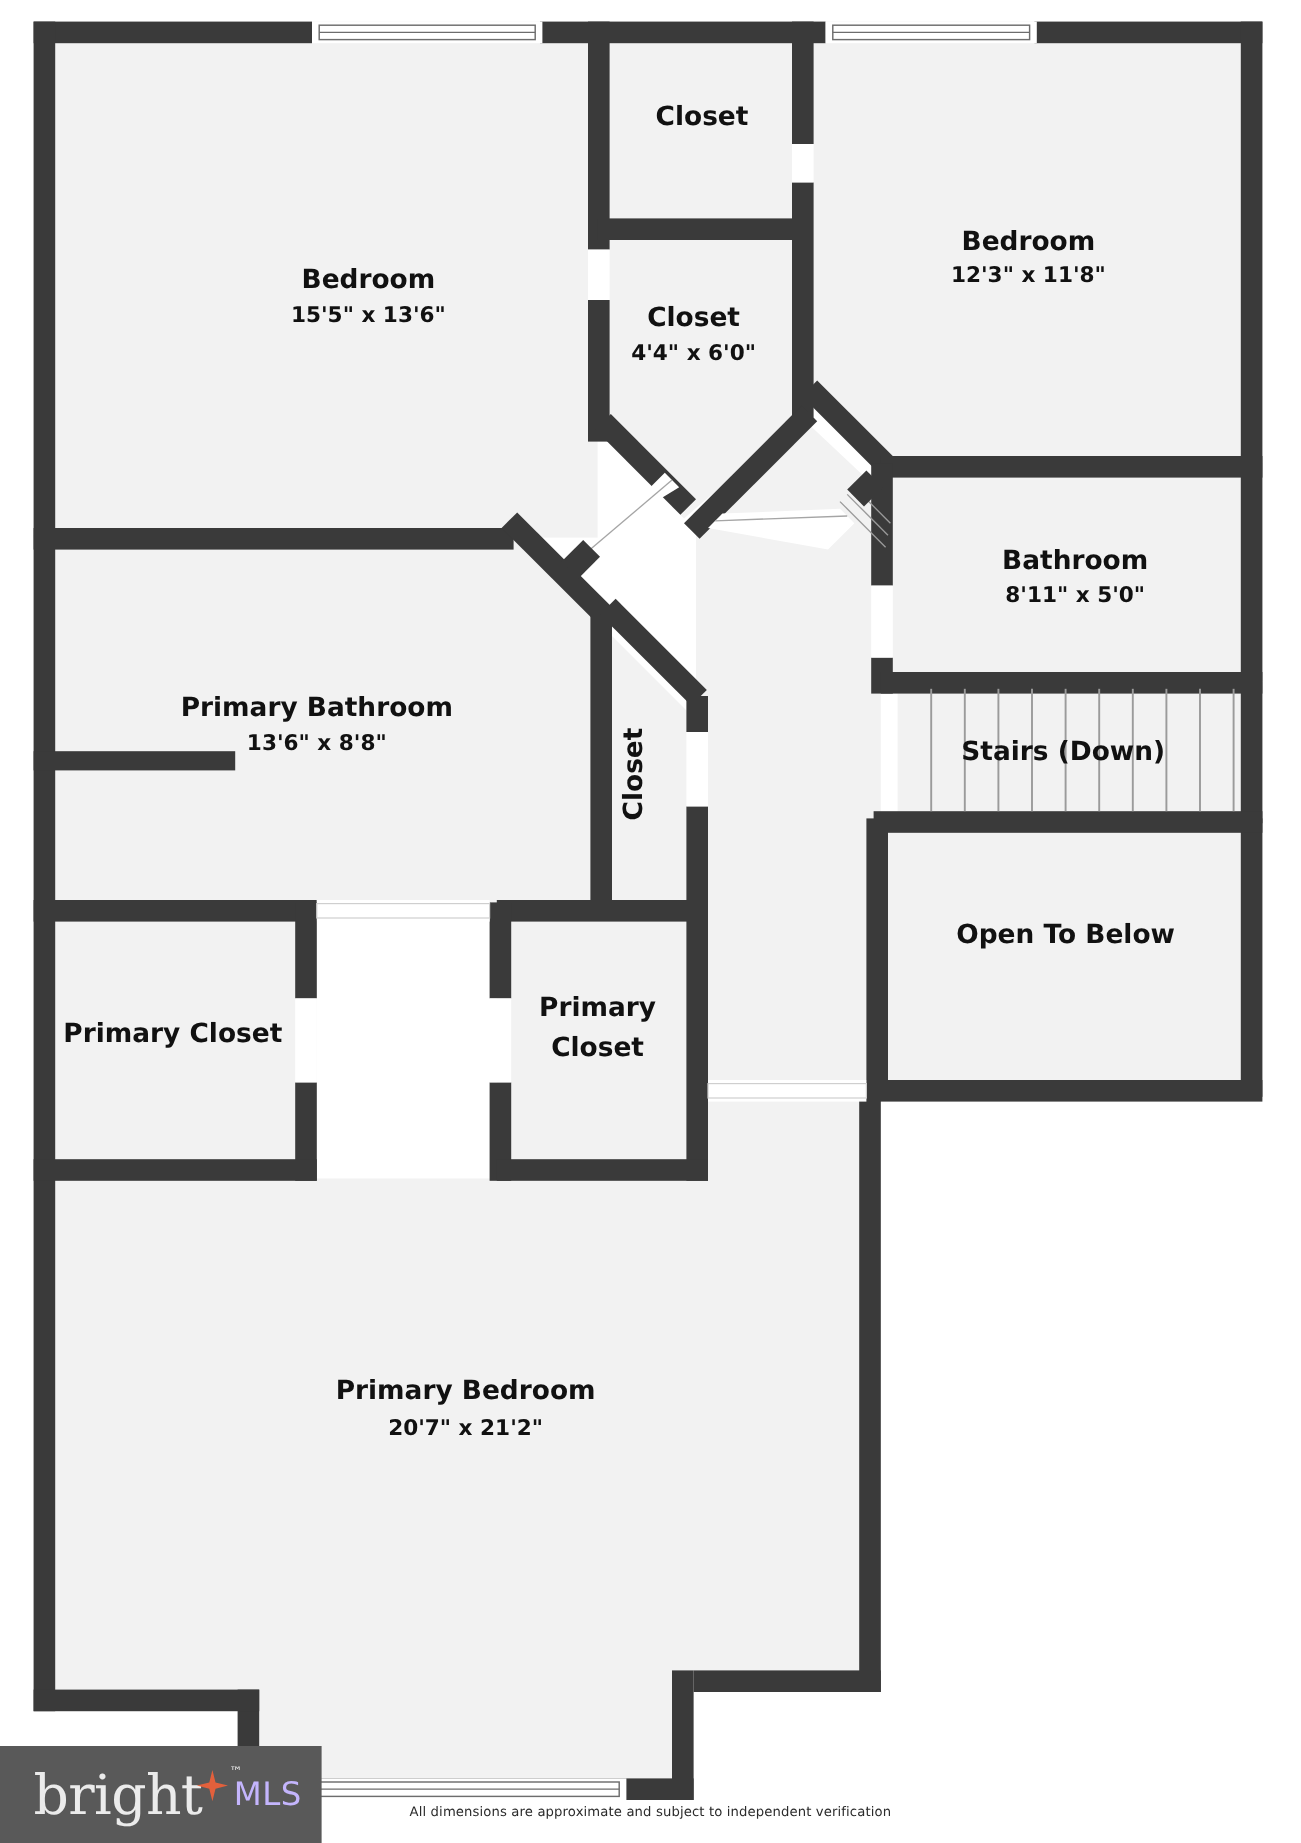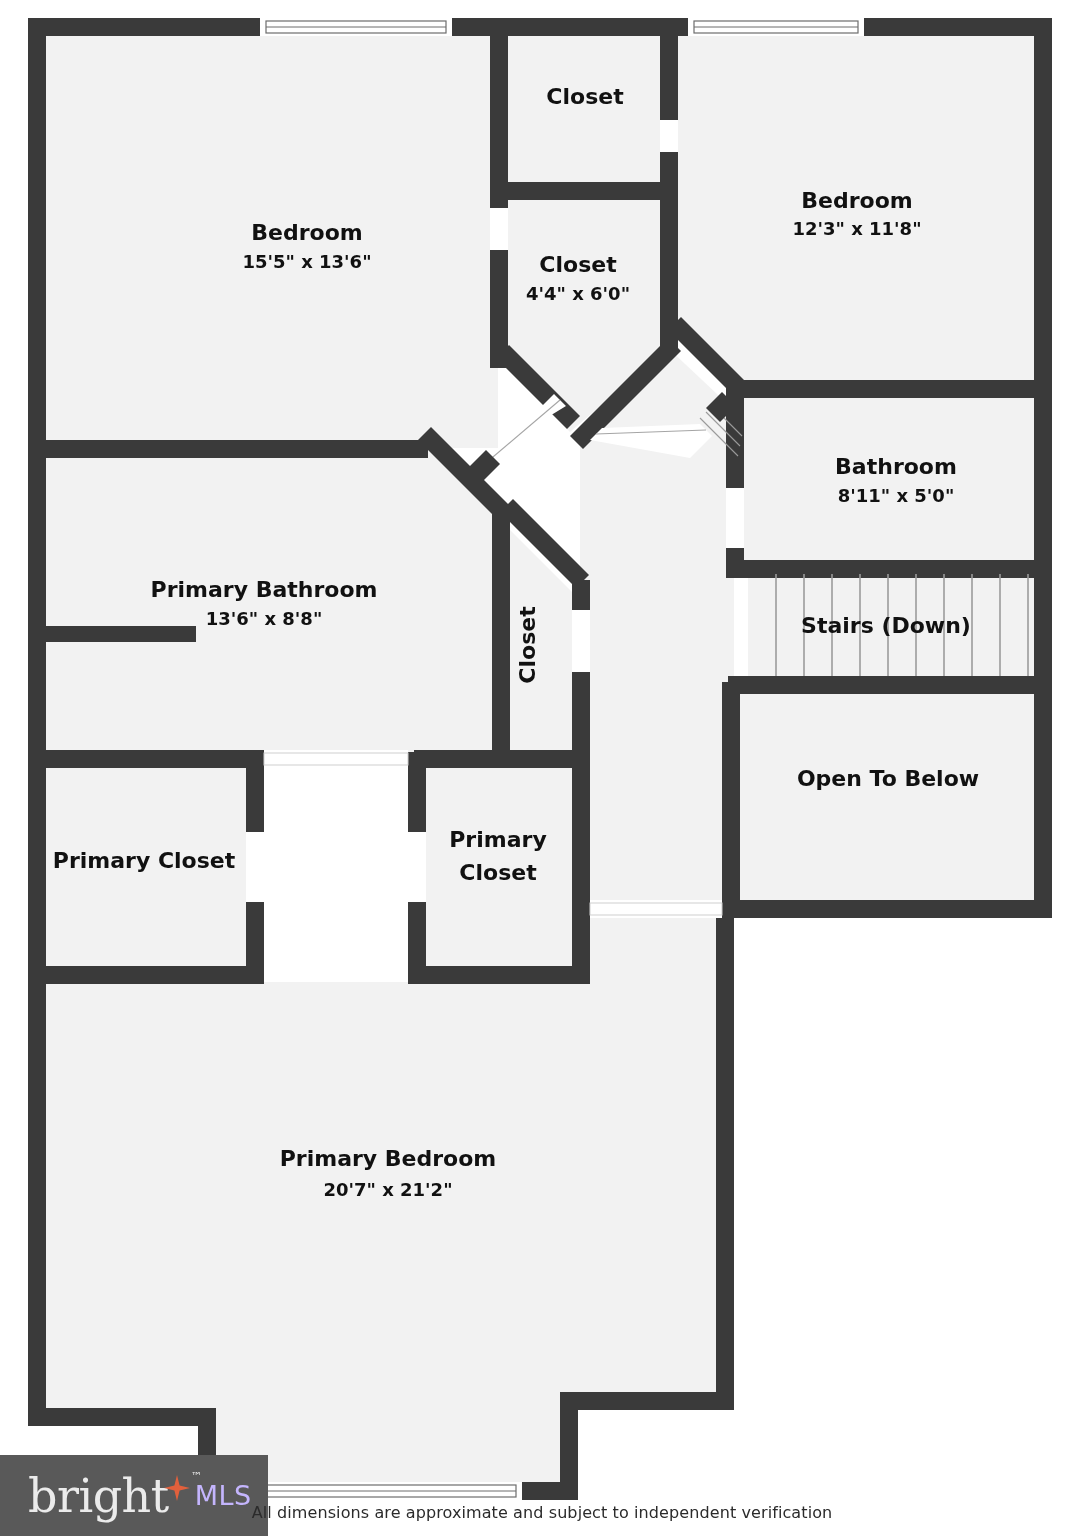--- a/index.html
+++ b/index.html
@@ -13,21 +13,21 @@
     font-family:"DejaVu Sans","Liberation Sans",sans-serif;
     font-weight:700;font-size:22px;fill:#111111;text-anchor:middle;
   }
   .room-dim{
     font-family:"DejaVu Sans","Liberation Sans",sans-serif;
     font-weight:700;font-size:18px;fill:#111111;text-anchor:middle;
   }
   .footer-note{
     position:absolute;left:0;top:1503px;width:1084px;text-align:center;
     font-family:"DejaVu Sans","Liberation Sans",sans-serif;
-    font-size:16px;color:#2b2b2b;letter-spacing:.1px;
+    font-size:11px;color:#2b2b2b;letter-spacing:.1px;
   }
   #mls-logo{
     position:absolute;left:0;top:1455px;width:268px;height:81px;
     background:#595959;display:flex;align-items:center;
     padding-left:28px;box-sizing:border-box;
   }
   .logo-word{
     font-family:"DejaVu Serif","Liberation Serif",serif;
     font-size:46px;color:#ebebeb;line-height:1;position:relative;
     letter-spacing:-.5px;

